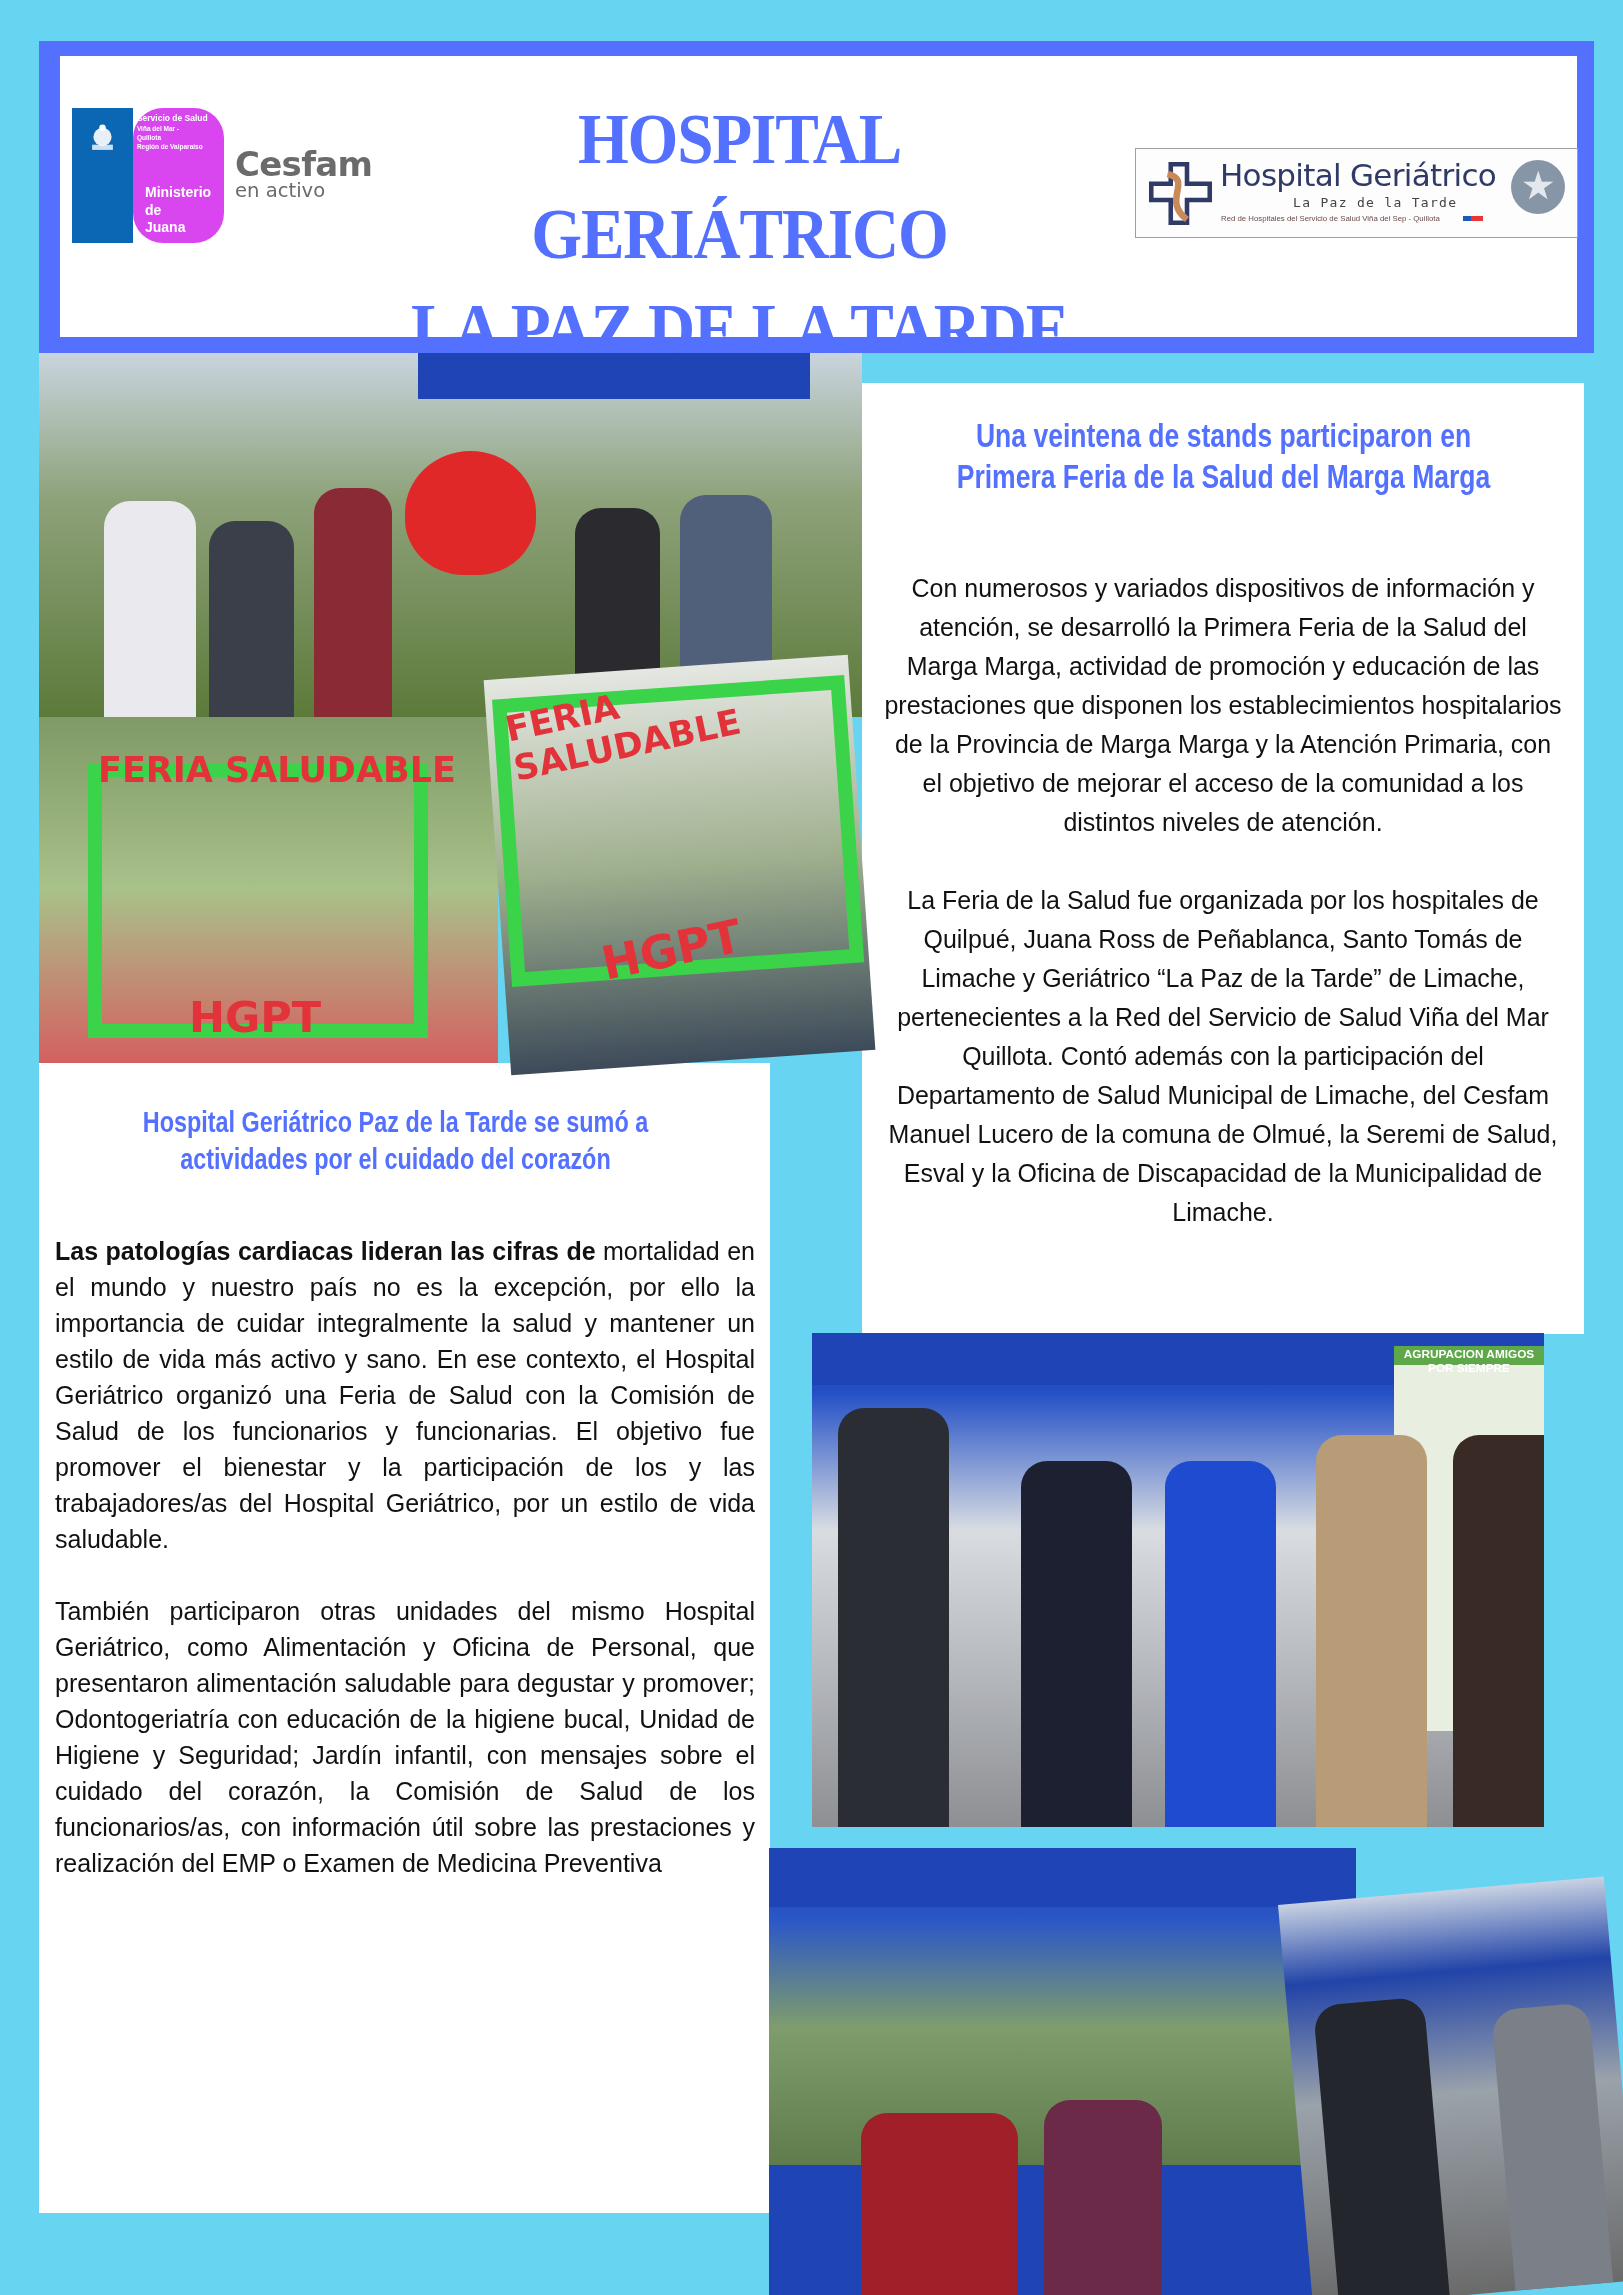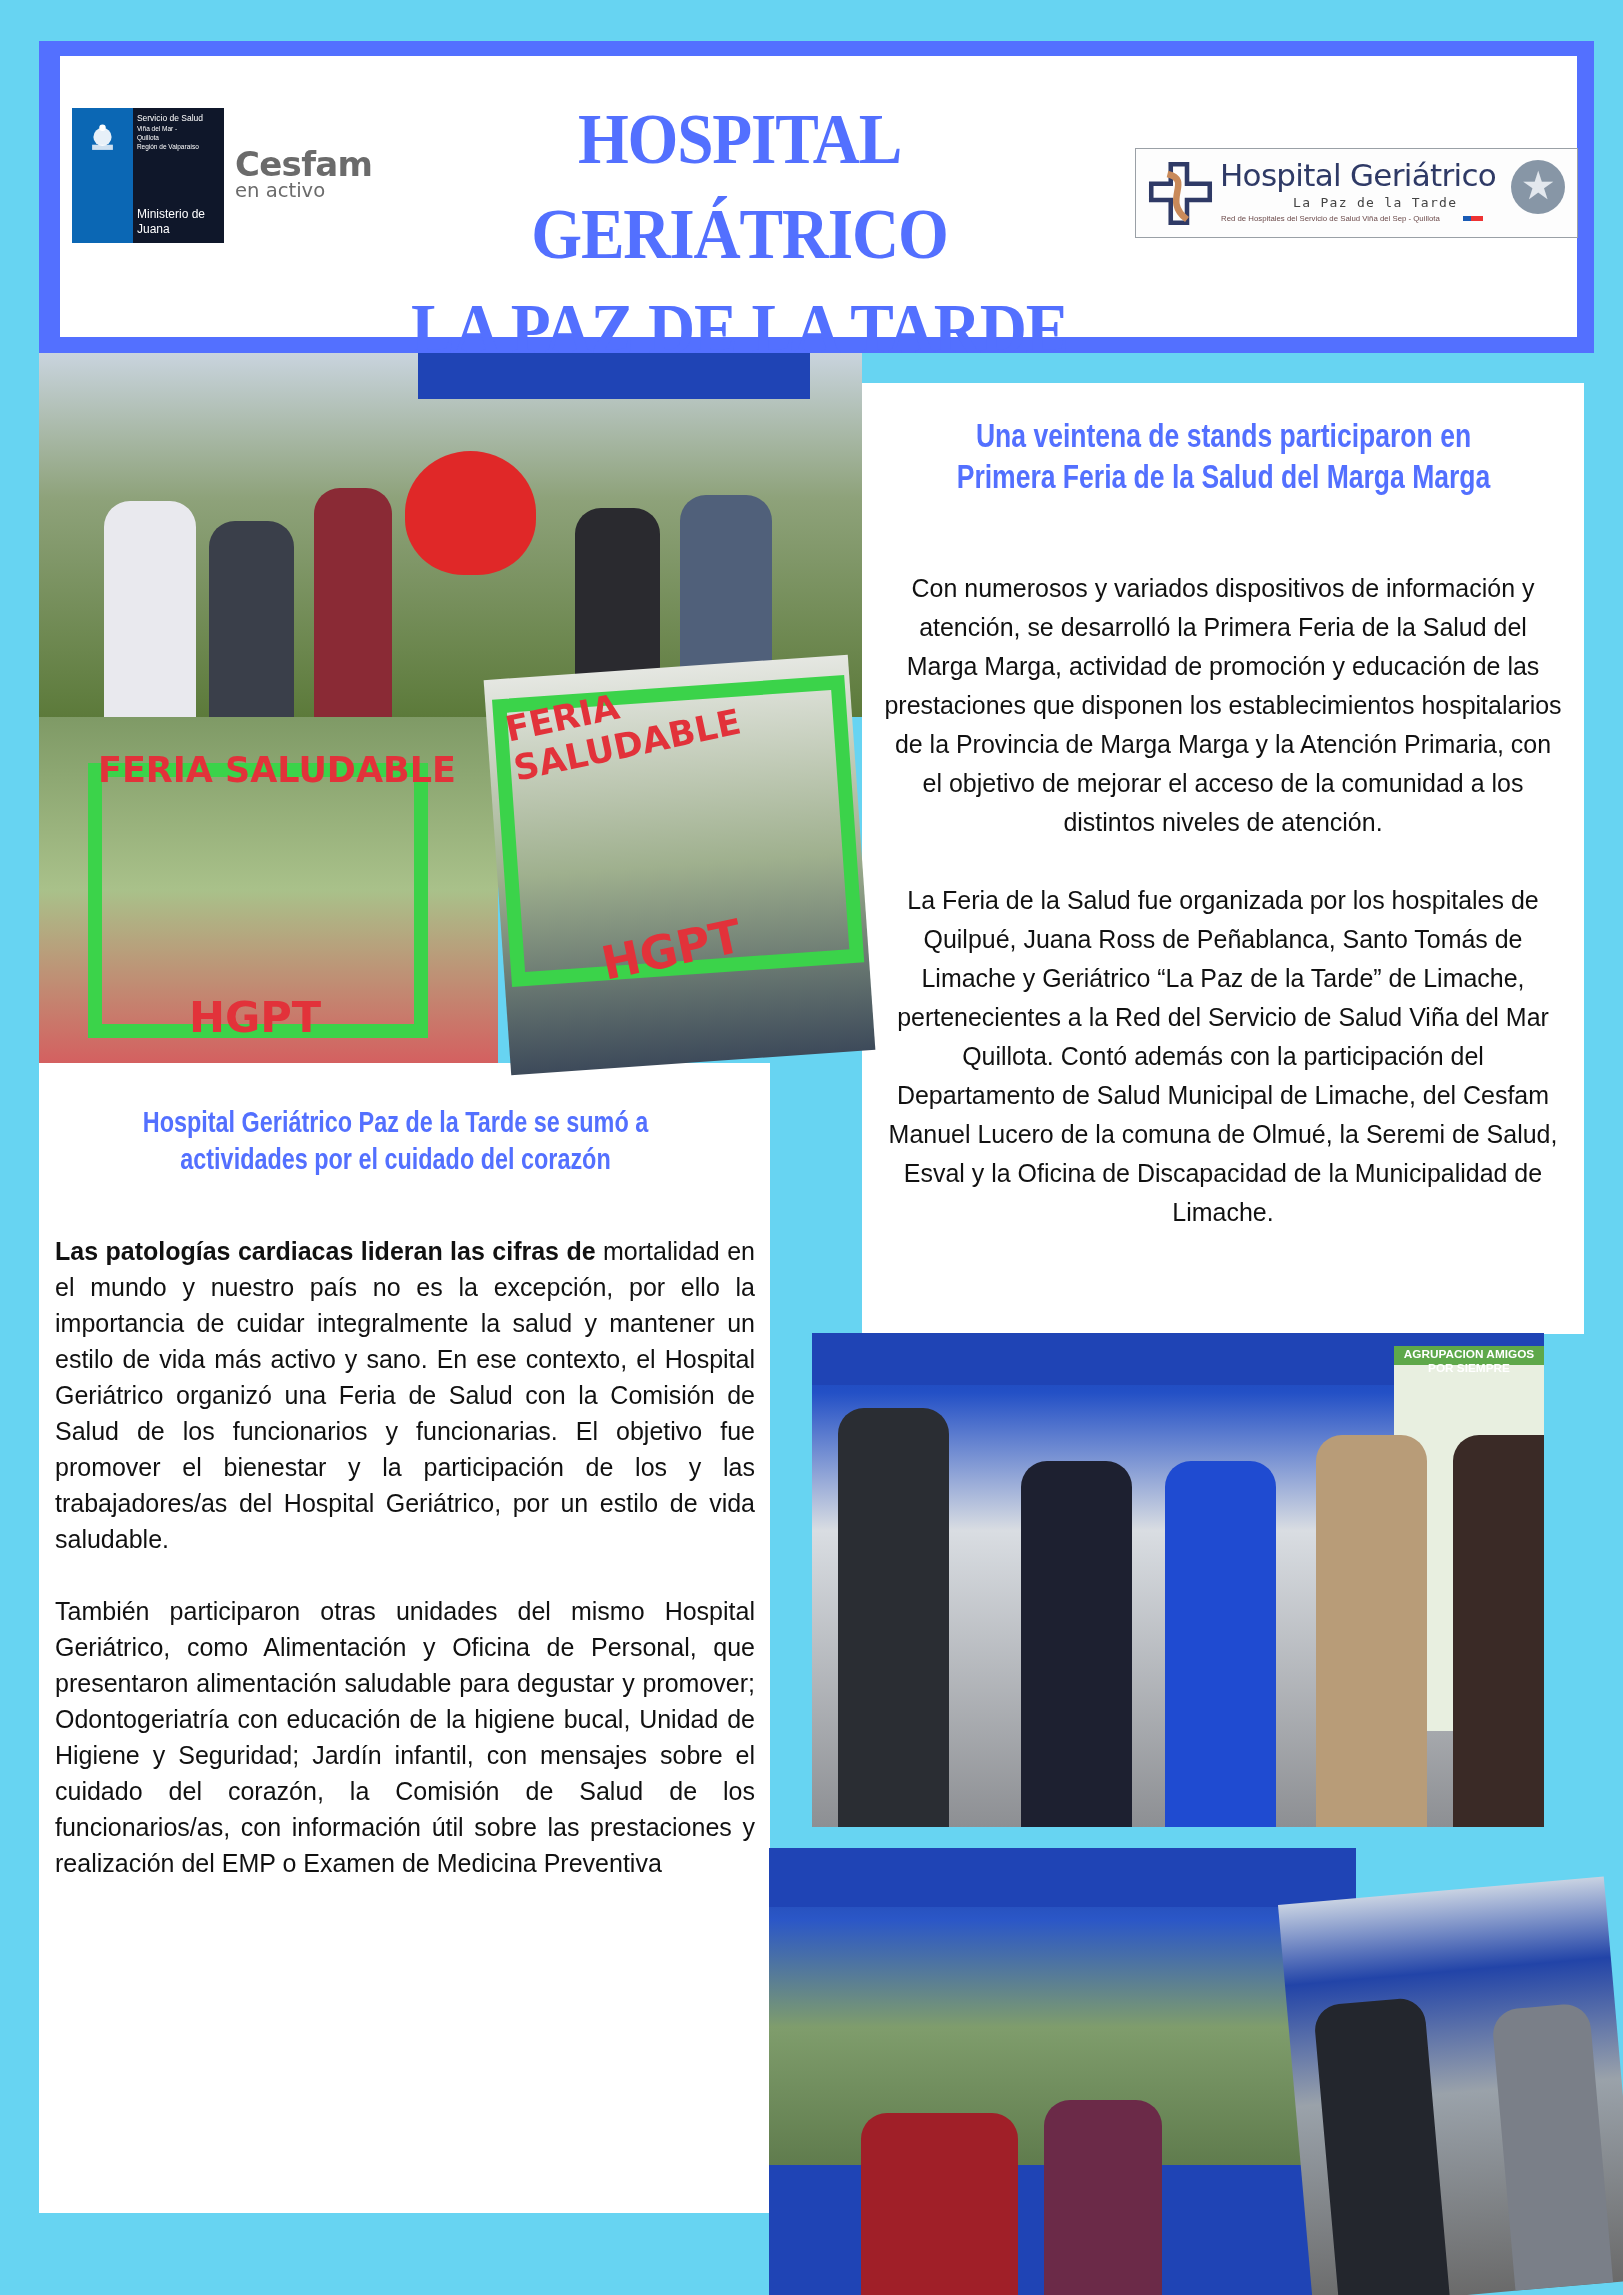--- a/index.html
+++ b/index.html
@@ -9,24 +9,24 @@
     font-family:"Liberation Sans", sans-serif;
   }
   .abs { position:absolute; }
 
   
   .banner { left:39px; top:41px; width:1555px; height:312px; background:#5370ff; }
   .banner-inner { left:60px; top:56px; width:1517px; height:281px; background:#ffffff; }
 
   .gov-logo { left:72px; top:108px; width:152px; height:135px; display:flex; }
   .gov-logo .blue { width:61px; background:#0b67b4; display:flex; justify-content:center; padding-top:11.8px; box-sizing:border-box; }
-  .gov-logo .red { flex:1; background:#0f172a; color:#fff; padding:5.2px 3.9px; box-sizing:border-box; font-family:"Liberation Sans", sans-serif; font-weight:normal; position:relative; }
+  .gov-logo .red { flex:1; background:#d946ef; color:#fff; padding:5.2px 3.9px; box-sizing:border-box; font-family:"Liberation Sans", sans-serif; font-weight:bold; position:relative;border-radius:30px; }
   .gov-logo .red .l1 { font-size:8.5px; display:block; }
   .gov-logo .red .l2 { font-size:6.5px; display:block; margin-top:2px; }
-  .gov-logo .red .min { position:absolute; bottom:6.5px; left:4px; font-size:12px; line-height:1.25; }
+  .gov-logo .red .min { position:absolute; bottom:6.5px; left:12px; font-size:14px; line-height:1.25; }
   .chile-wm { left:235px; top:147px; color:#6b6b6b; line-height:1; }
   .chile-wm .c1 { font-size:34px; font-weight:bold; display:block; font-family:"DejaVu Sans", sans-serif; letter-spacing:-0.7px; }
   .chile-wm .c2 { font-size:19.6px; display:block; font-family:"DejaVu Sans", sans-serif; }
 
   .main-title { left:334px; top:92px; width:811px; text-align:center; color:#5370ff;
     font-family:"Liberation Serif", serif; font-weight:bold; font-size:71px; line-height:95px; letter-spacing:-1.3px; transform:scaleX(0.92); transform-origin:center; }
 
   .hosp-logo { left:1135px; top:148px; width:443px; height:90px; border:1.3px solid #9aa0a6; background:#fdfdfd; box-sizing:border-box; }
   .hosp-logo .cross { position:absolute; left:11.8px; top:11.8px; width:65px; height:65px; }
   .hosp-logo .name { position:absolute; left:84px; top:7.8px; font-size:31px; color:#2f3a66; font-family:"DejaVu Sans", sans-serif; letter-spacing:-0.7px; }

